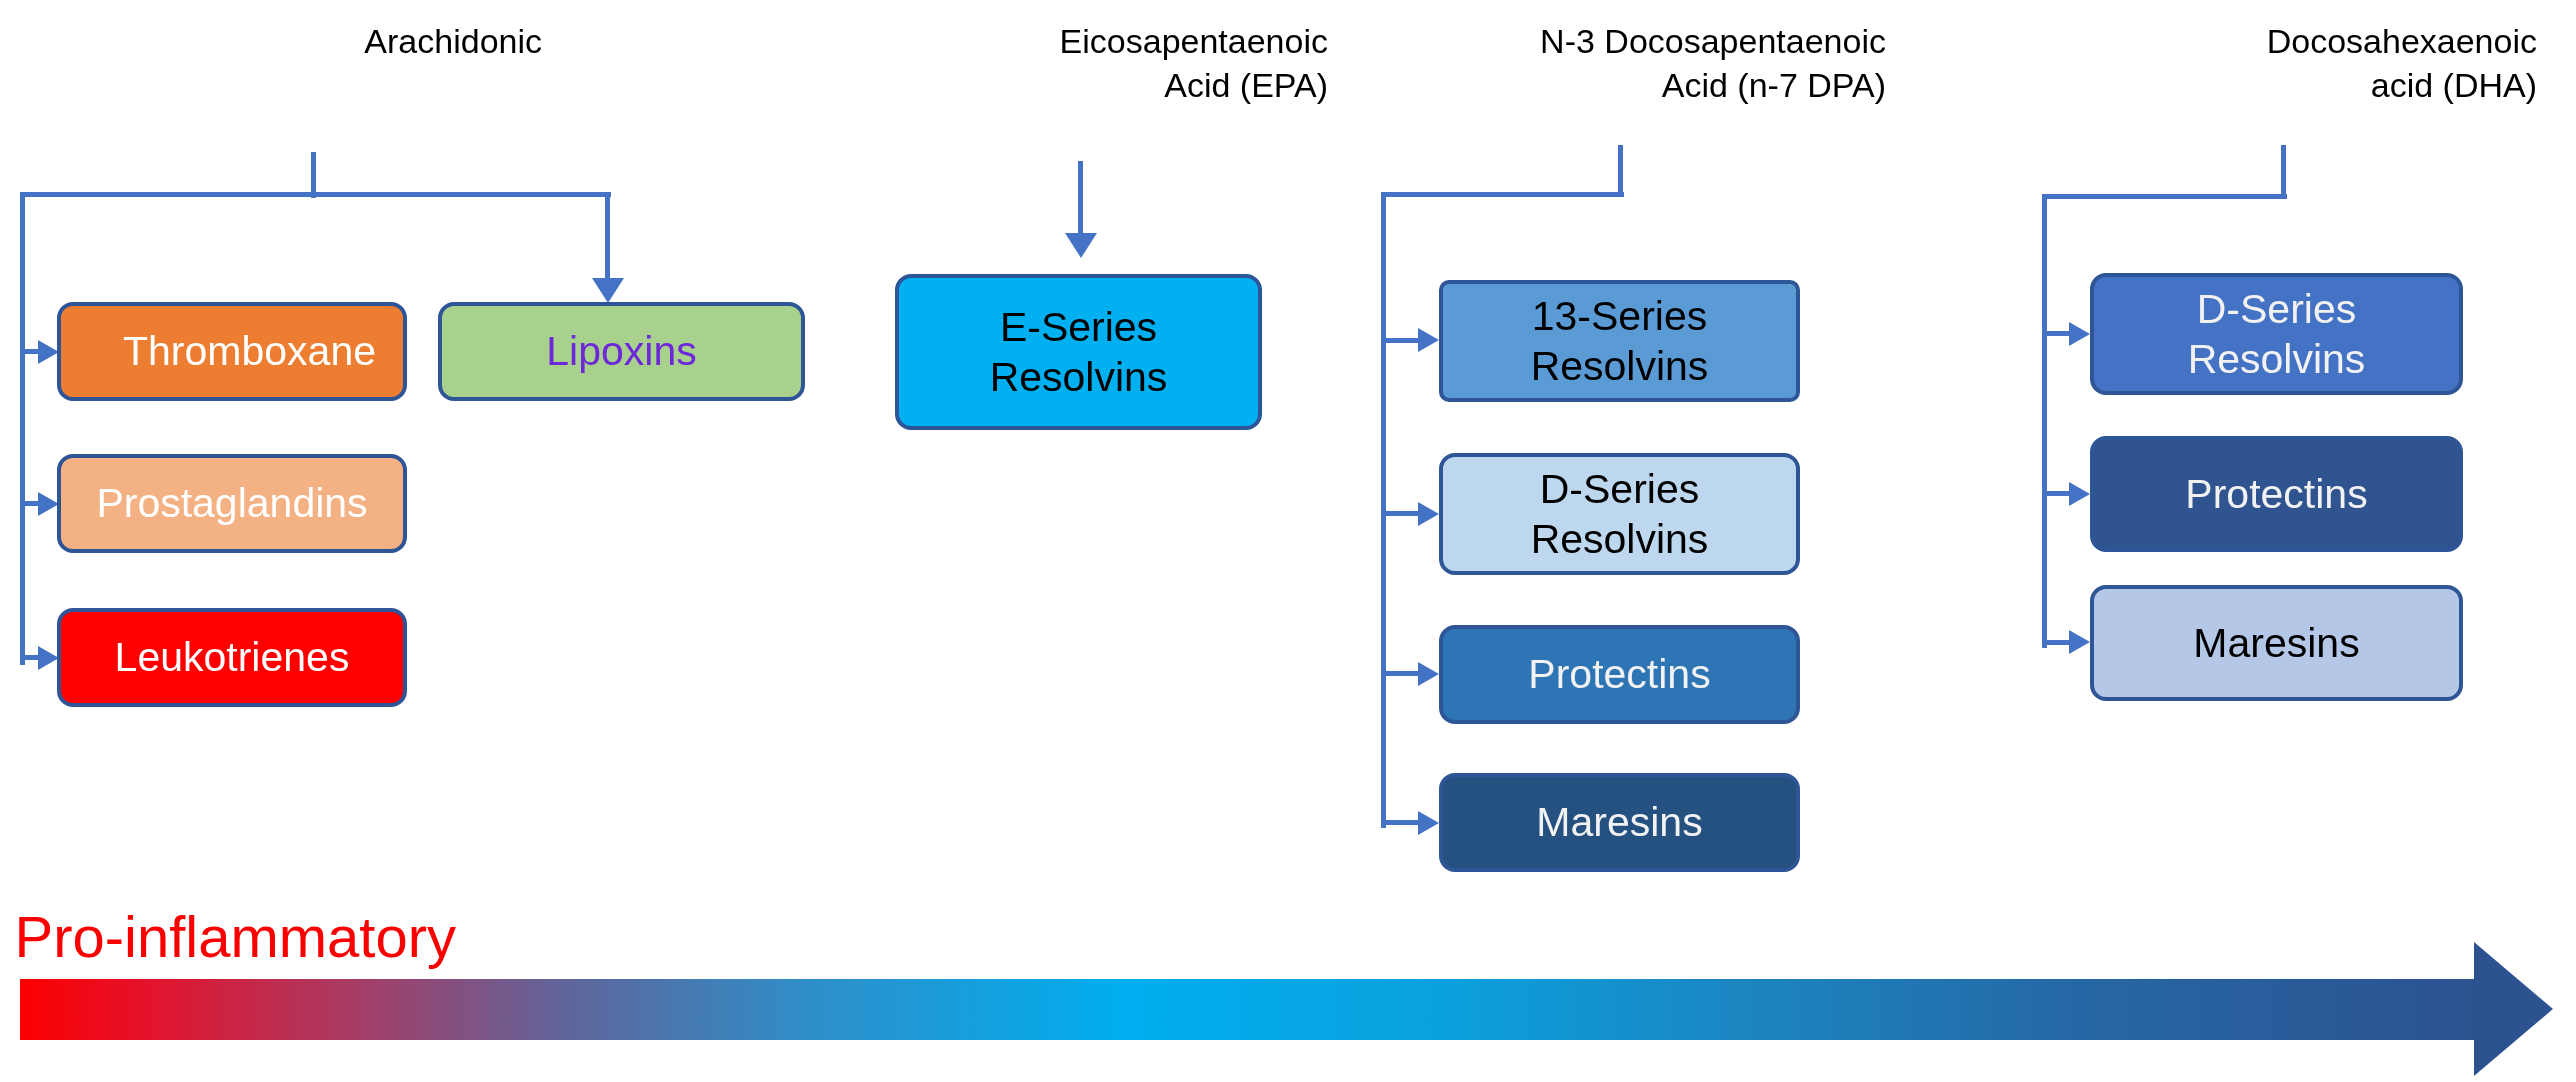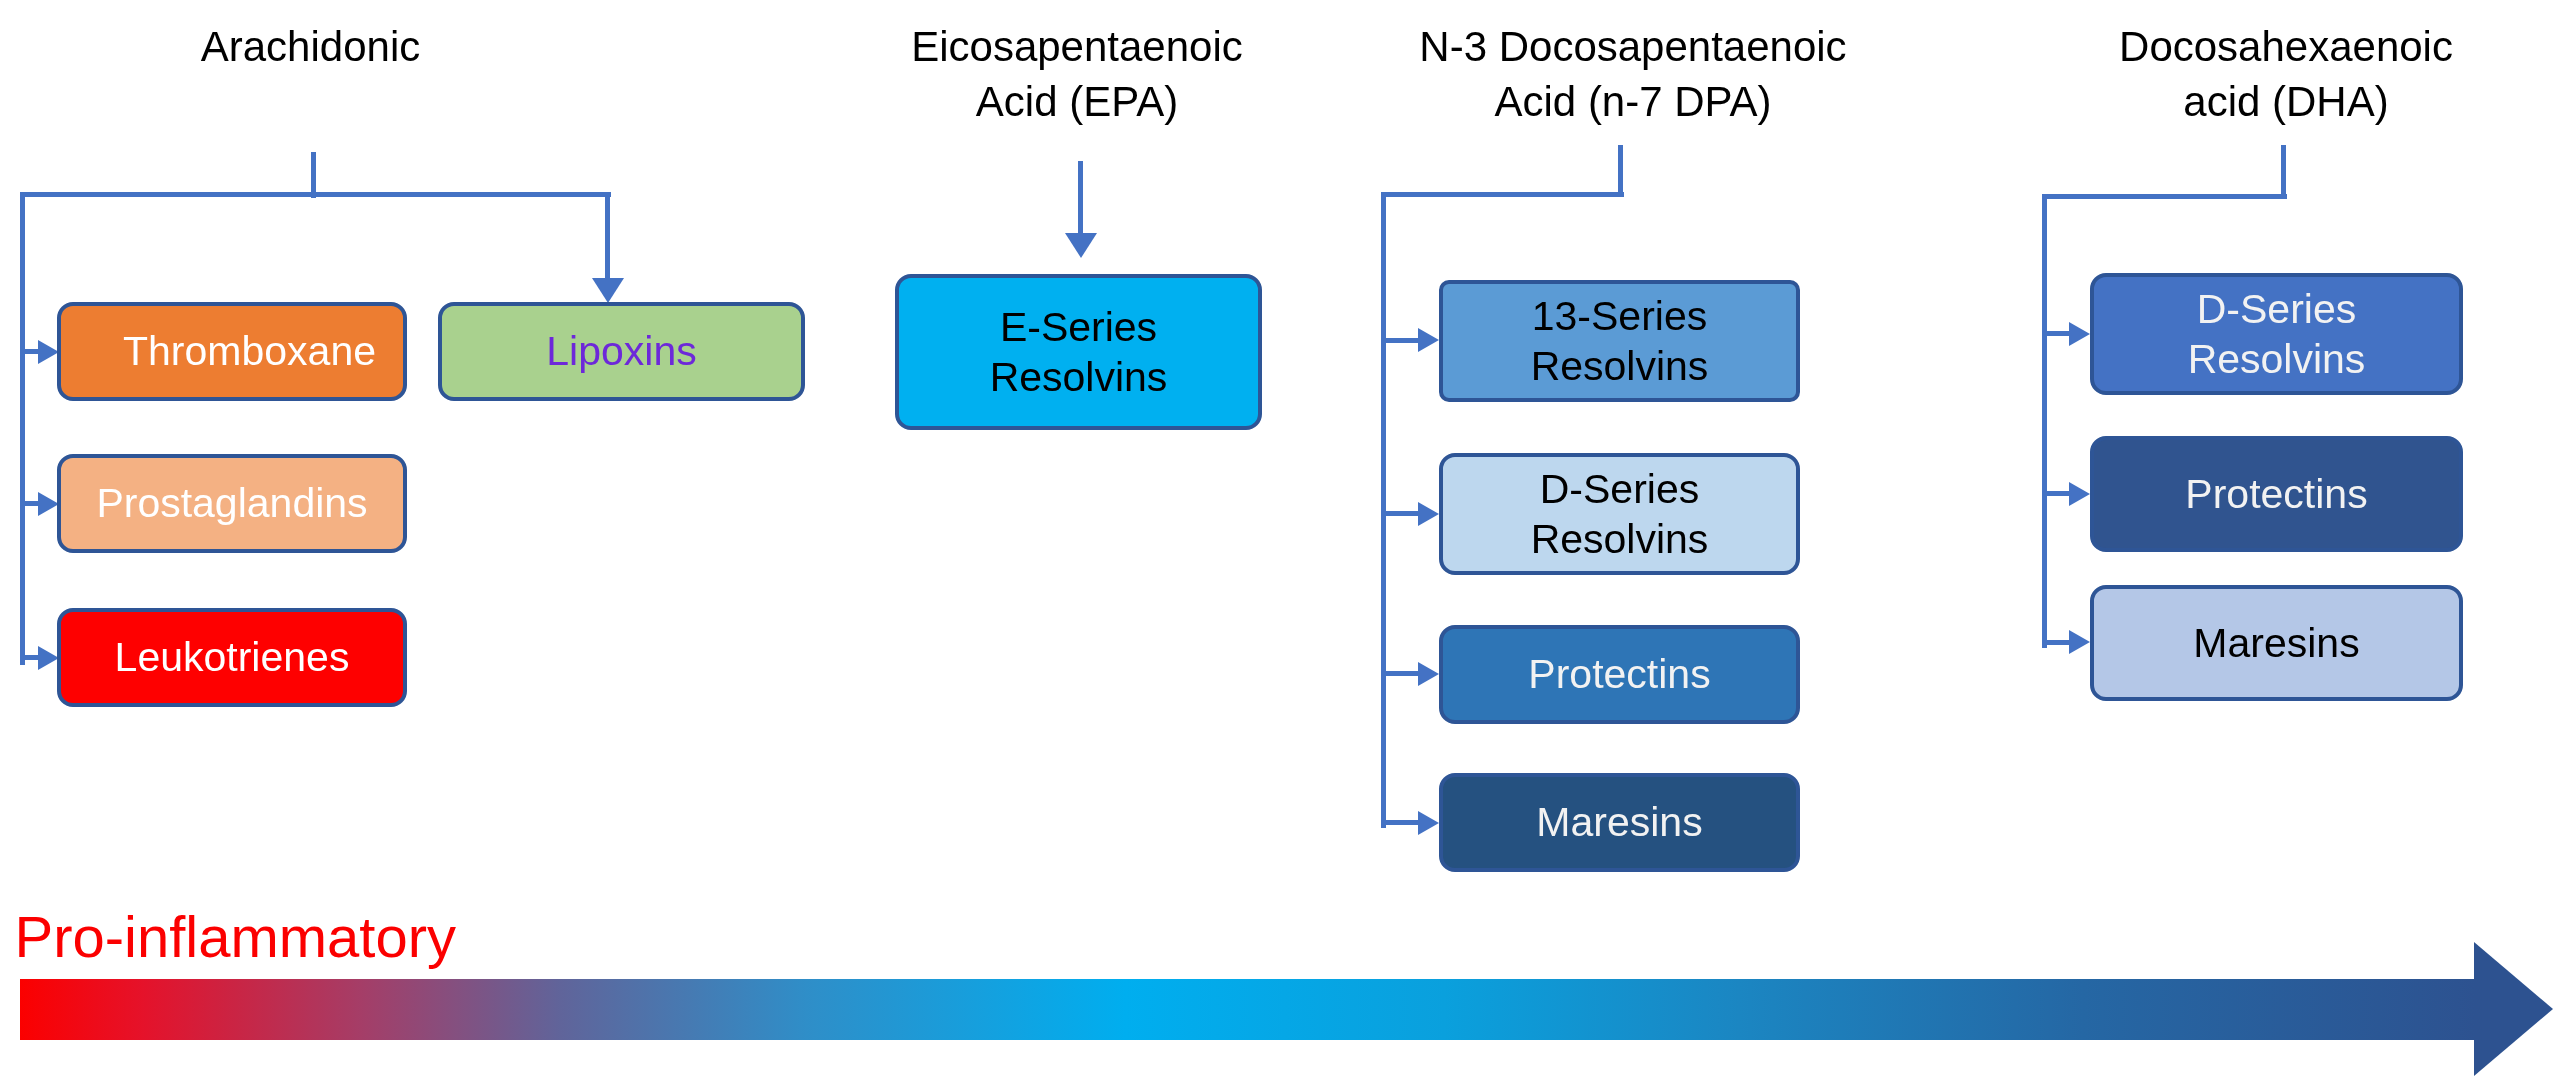--- a/index.html
+++ b/index.html
@@ -5,22 +5,22 @@
   html,body{margin:0;padding:0;background:#ffffff;}
   .canvas{
     position:relative;
     width:2576px;height:1082px;
     background:#ffffff;
     font-family:"Liberation Sans", sans-serif;
     overflow:hidden;
   }
   .title{
     position:absolute;
-    text-align:center;
-    font-size:42px;
+    text-align:right;
+    font-size:34px;
     line-height:1.32;
     color:#000000;
     font-weight:400;
   }
   .box{
     position:absolute;
     border:4px solid var(--box-border,#2e5596);
     border-radius:16px;
     display:flex;
     flex-direction:column;
@@ -72,21 +72,21 @@
 
   <div class="title" style="left:79px;top:18.5px;width:463px;">
     <div>Arachidonic</div>
   </div>
 
   <div class="title" style="left:826px;top:18.5px;width:502px;">
     <div>Eicosapentaenoic</div>
     <div>Acid (EPA)</div>
   </div>
 
-  <div class="title" style="left:1342px;top:18.5px;width:582px;">
+  <div class="title" style="left:1304px;top:18.5px;width:582px;">
     <div>N-3 Docosapentaenoic</div>
     <div>Acid (n-7 DPA)</div>
   </div>
 
   <div class="title" style="left:2035px;top:18.5px;width:502px;">
     <div>Docosahexaenoic</div>
     <div>acid (DHA)</div>
   </div>
 
   <div class="vline" style="left:311px;top:152px;width:5.3px;height:46px;"></div>

